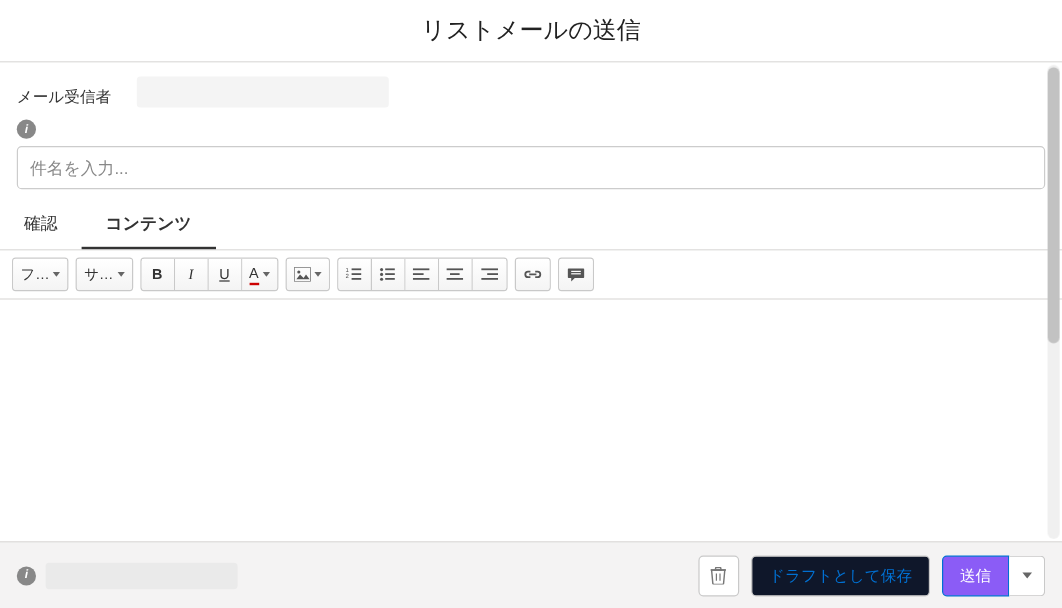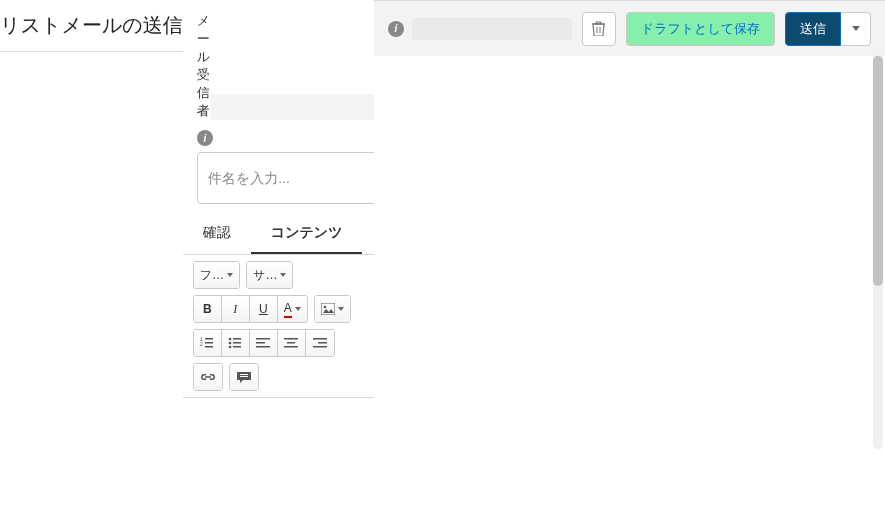--- a/index.html
+++ b/index.html
@@ -10,21 +10,21 @@
   height: 507px;
   overflow: hidden;
   position: relative;
   font-size: 13px;
   color: #16325c;
 }
 .modal {
   width: 100%;
   height: 100%;
   display: flex;
-  flex-direction: row;
+  flex-direction: column;
 }
 .header {
   height: 52px;
   display: flex;
   align-items: center;
   justify-content: center;
   border-bottom: 1px solid #dddbda;
 }
 .header h1 {
   font-size: 20px;
@@ -66,21 +66,21 @@
   display: inline-flex;
   align-items: center;
   justify-content: center;
   margin-top: 2px;
   margin-bottom: 6px;
   font-style: italic;
   font-weight: bold;
 }
 .subject-input {
   flex: 1;
-  height: 52px;
+  height: 36px;
   border: 1px solid #ccc;
   border-radius: 4px;
   padding: 0 10px;
   font-size: 14px;
   color: #333;
 }
 .subject-input::placeholder { color: #888; }
 .tabs {
   display: flex;
   border-bottom: 1px solid #dddbda;
@@ -171,27 +171,27 @@
   align-items: center;
   justify-content: center;
   cursor: pointer;
   color: #666;
 }
 .btn {
   height: 34px;
   padding: 0 14px;
   border: 1px solid #c9c9c9;
   border-radius: 4px;
-  background: #86efac;
+  background: #0f172a;
   font-size: 13px;
   color: #0070d2;
   cursor: pointer;
 }
 .btn-primary {
-  background: #0c4a6e;
+  background: #8b5cf6;
   border-color: #0070d2;
   color: #fff;
   border-top-right-radius: 0;
   border-bottom-right-radius: 0;
 }
 .btn-split-arrow {
   width: 30px;
   height: 34px;
   border: 1px solid #c9c9c9;
   border-left: none;

